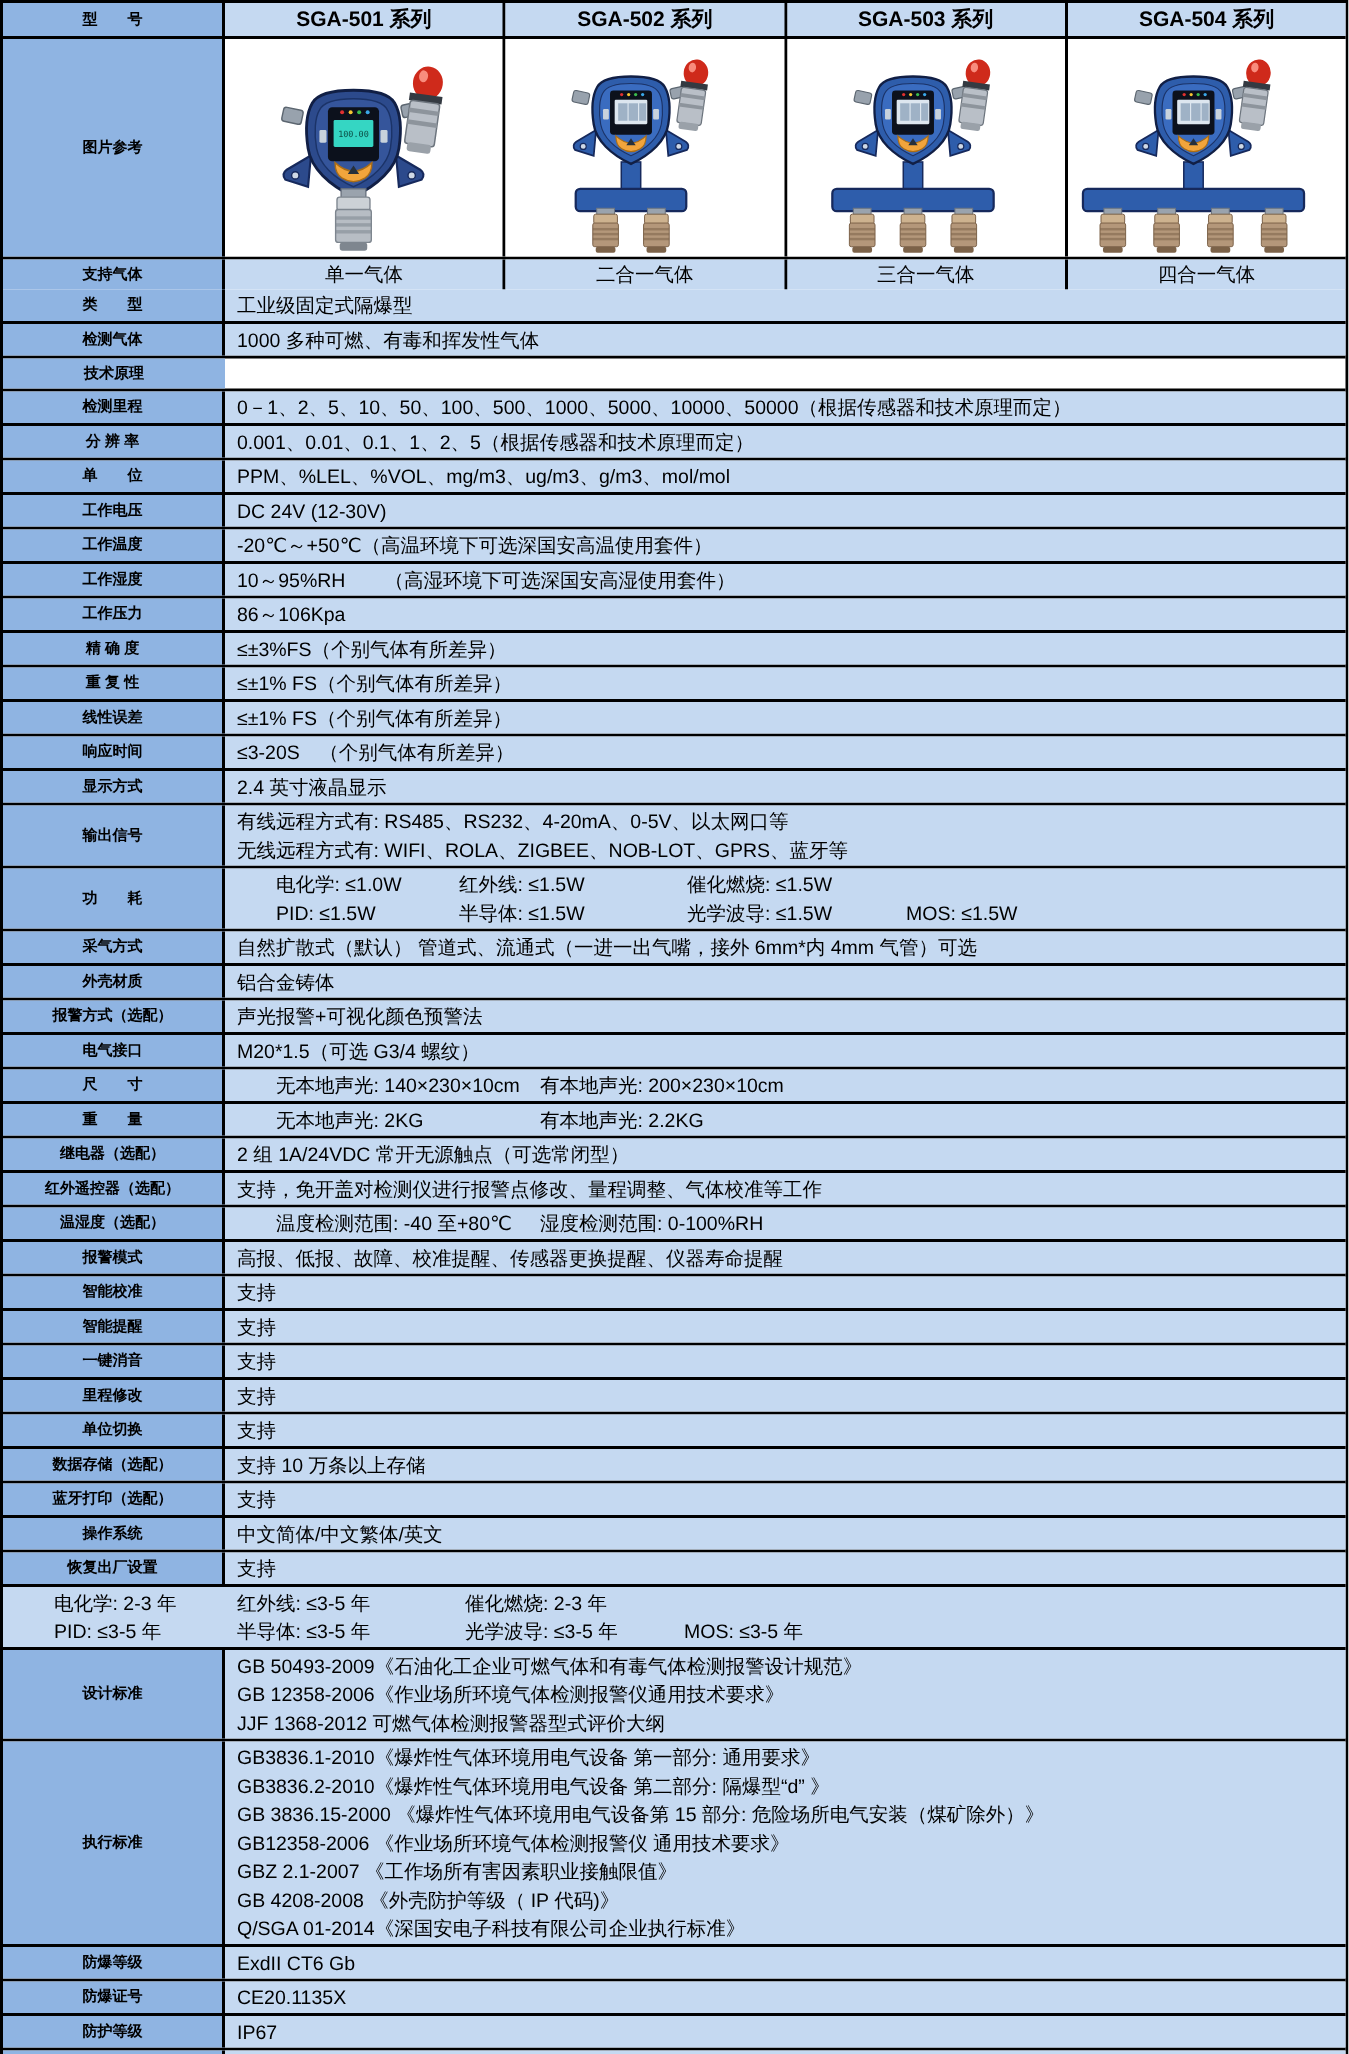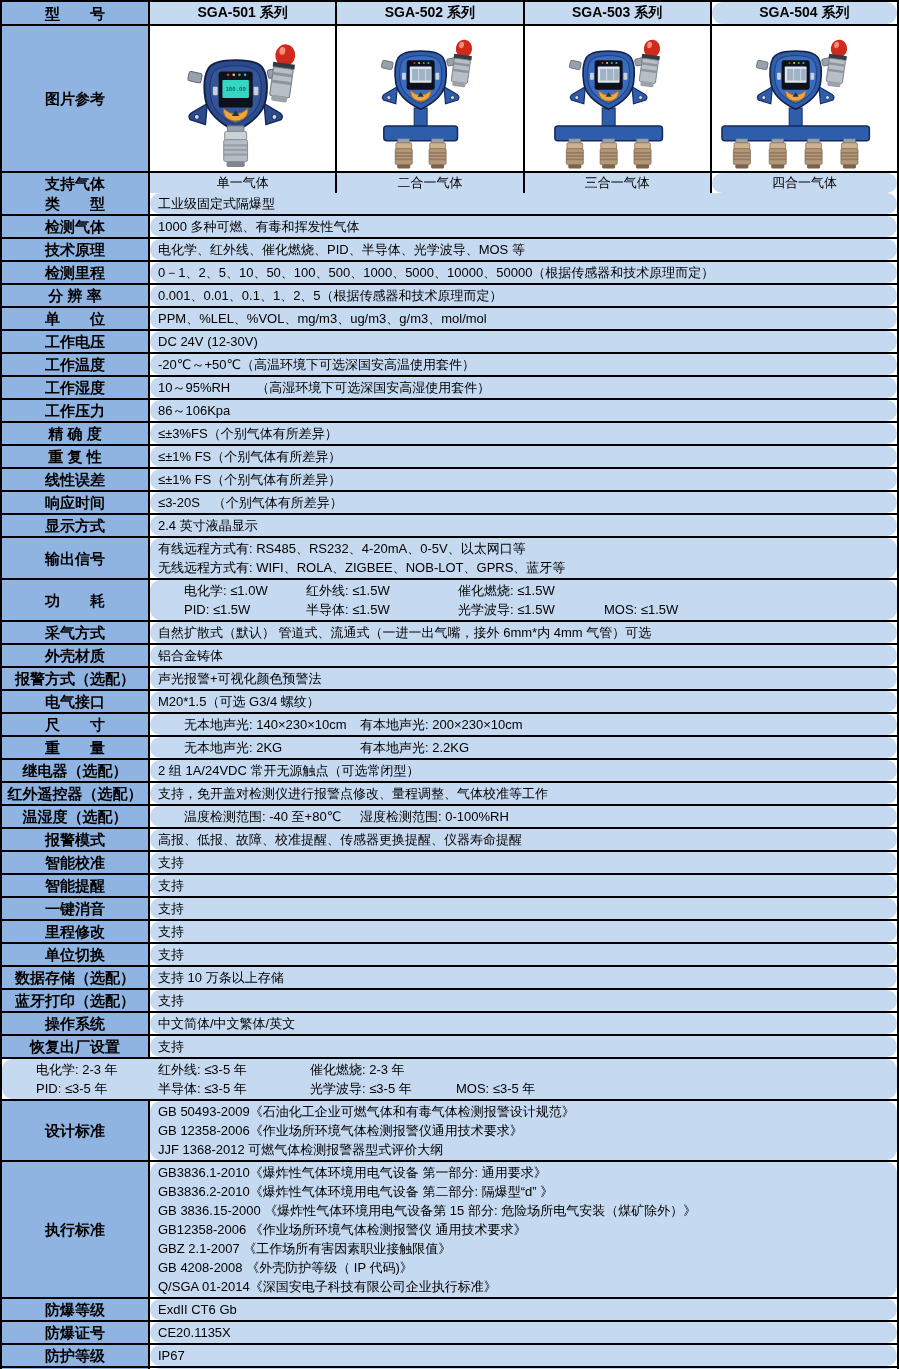--- a/index.html
+++ b/index.html
@@ -2,36 +2,36 @@
 <html><head>
 <meta charset="utf-8">
 <style>
   html,body{margin:0;padding:0;background:#fff;}
   body{width:899px;font-family:"Liberation Sans","DejaVu Sans",sans-serif;color:#000;}
   .spec-table{width:899px;box-sizing:border-box;border:2px solid #000;background:#fff;}
   .row{display:flex;border-top:2px solid #000;min-height:20px;}
   .row:first-child{border-top:none;}
   .label-cell{flex:0 0 148px;width:148px;box-sizing:border-box;background:#8FB4E2;
     border-right:2px solid #000;display:flex;align-items:center;justify-content:center;
-    text-align:center;font-weight:bold;font-size:15px;padding:1px 4px;line-height:17px;}
+    text-align:center;font-weight:bold;font-size:10px;padding:1px 4px;line-height:17px;}
   .value-cell{flex:1;box-sizing:border-box;background:#C5D9F1;font-size:13px;
     padding:1px 8px;display:flex;flex-direction:column;justify-content:center;}
   .cell-line{line-height:19px;white-space:nowrap;}
   .cell-line .seg{display:inline-block;vertical-align:top;}
   .cell-line .seg:nth-child(1){min-width:122px;margin-left:26px;}
   .cell-line .seg:nth-child(2){min-width:152px;}
   .cell-line .seg:nth-child(3){min-width:146px;}
   .cell-line.segs-2 .seg:nth-child(1){min-width:176px;}
   .model-cell,.gas-cell{flex:1;box-sizing:border-box;background:#C5D9F1;border-right:2px solid #000;
     display:flex;align-items:center;justify-content:center;text-align:center;}
   .model-cell{font-weight:bold;font-size:14px;padding:2px 0;}
   .gas-cell{font-size:13px;padding:1px 0;}
   .img-cell{flex:1;box-sizing:border-box;background:#fff;border-right:2px solid #000;
     height:145px;display:flex;align-items:center;justify-content:center;overflow:hidden;}
-  .row > :last-child{border-right:none;border-radius:11px;}
+  .row > :last-child{border-right:none;}
   .header-row .label-cell,.header-row .model-cell{min-height:22px;}
 </style>
 </head>
 <body>
 
 <div class="spec-table">
 
   <div class="row header-row">
     <div class="label-cell">型　　号</div>
     <div class="model-cell">SGA-501 系列</div>
@@ -298,23 +298,20 @@
         </div>
       </div>
       <div class="row spec-row">
         <div class="label-cell">检测气体</div>
         <div class="value-cell">
           <div class="cell-line">1000 多种可燃、有毒和挥发性气体</div>
         </div>
       </div>
       <div class="row spec-row">
         <div class="label-cell">技术原理</div>
-        <div class="value-cell">
-          <div class="cell-line">电化学、红外线、催化燃烧、PID、半导体、光学波导、MOS 等</div>
-        </div>
       </div>
       <div class="row spec-row">
         <div class="label-cell">检测里程</div>
         <div class="value-cell">
           <div class="cell-line">0－1、2、5、10、50、100、500、1000、5000、10000、50000（根据传感器和技术原理而定）</div>
         </div>
       </div>
       <div class="row spec-row">
         <div class="label-cell">分 辨 率</div>
         <div class="value-cell">

